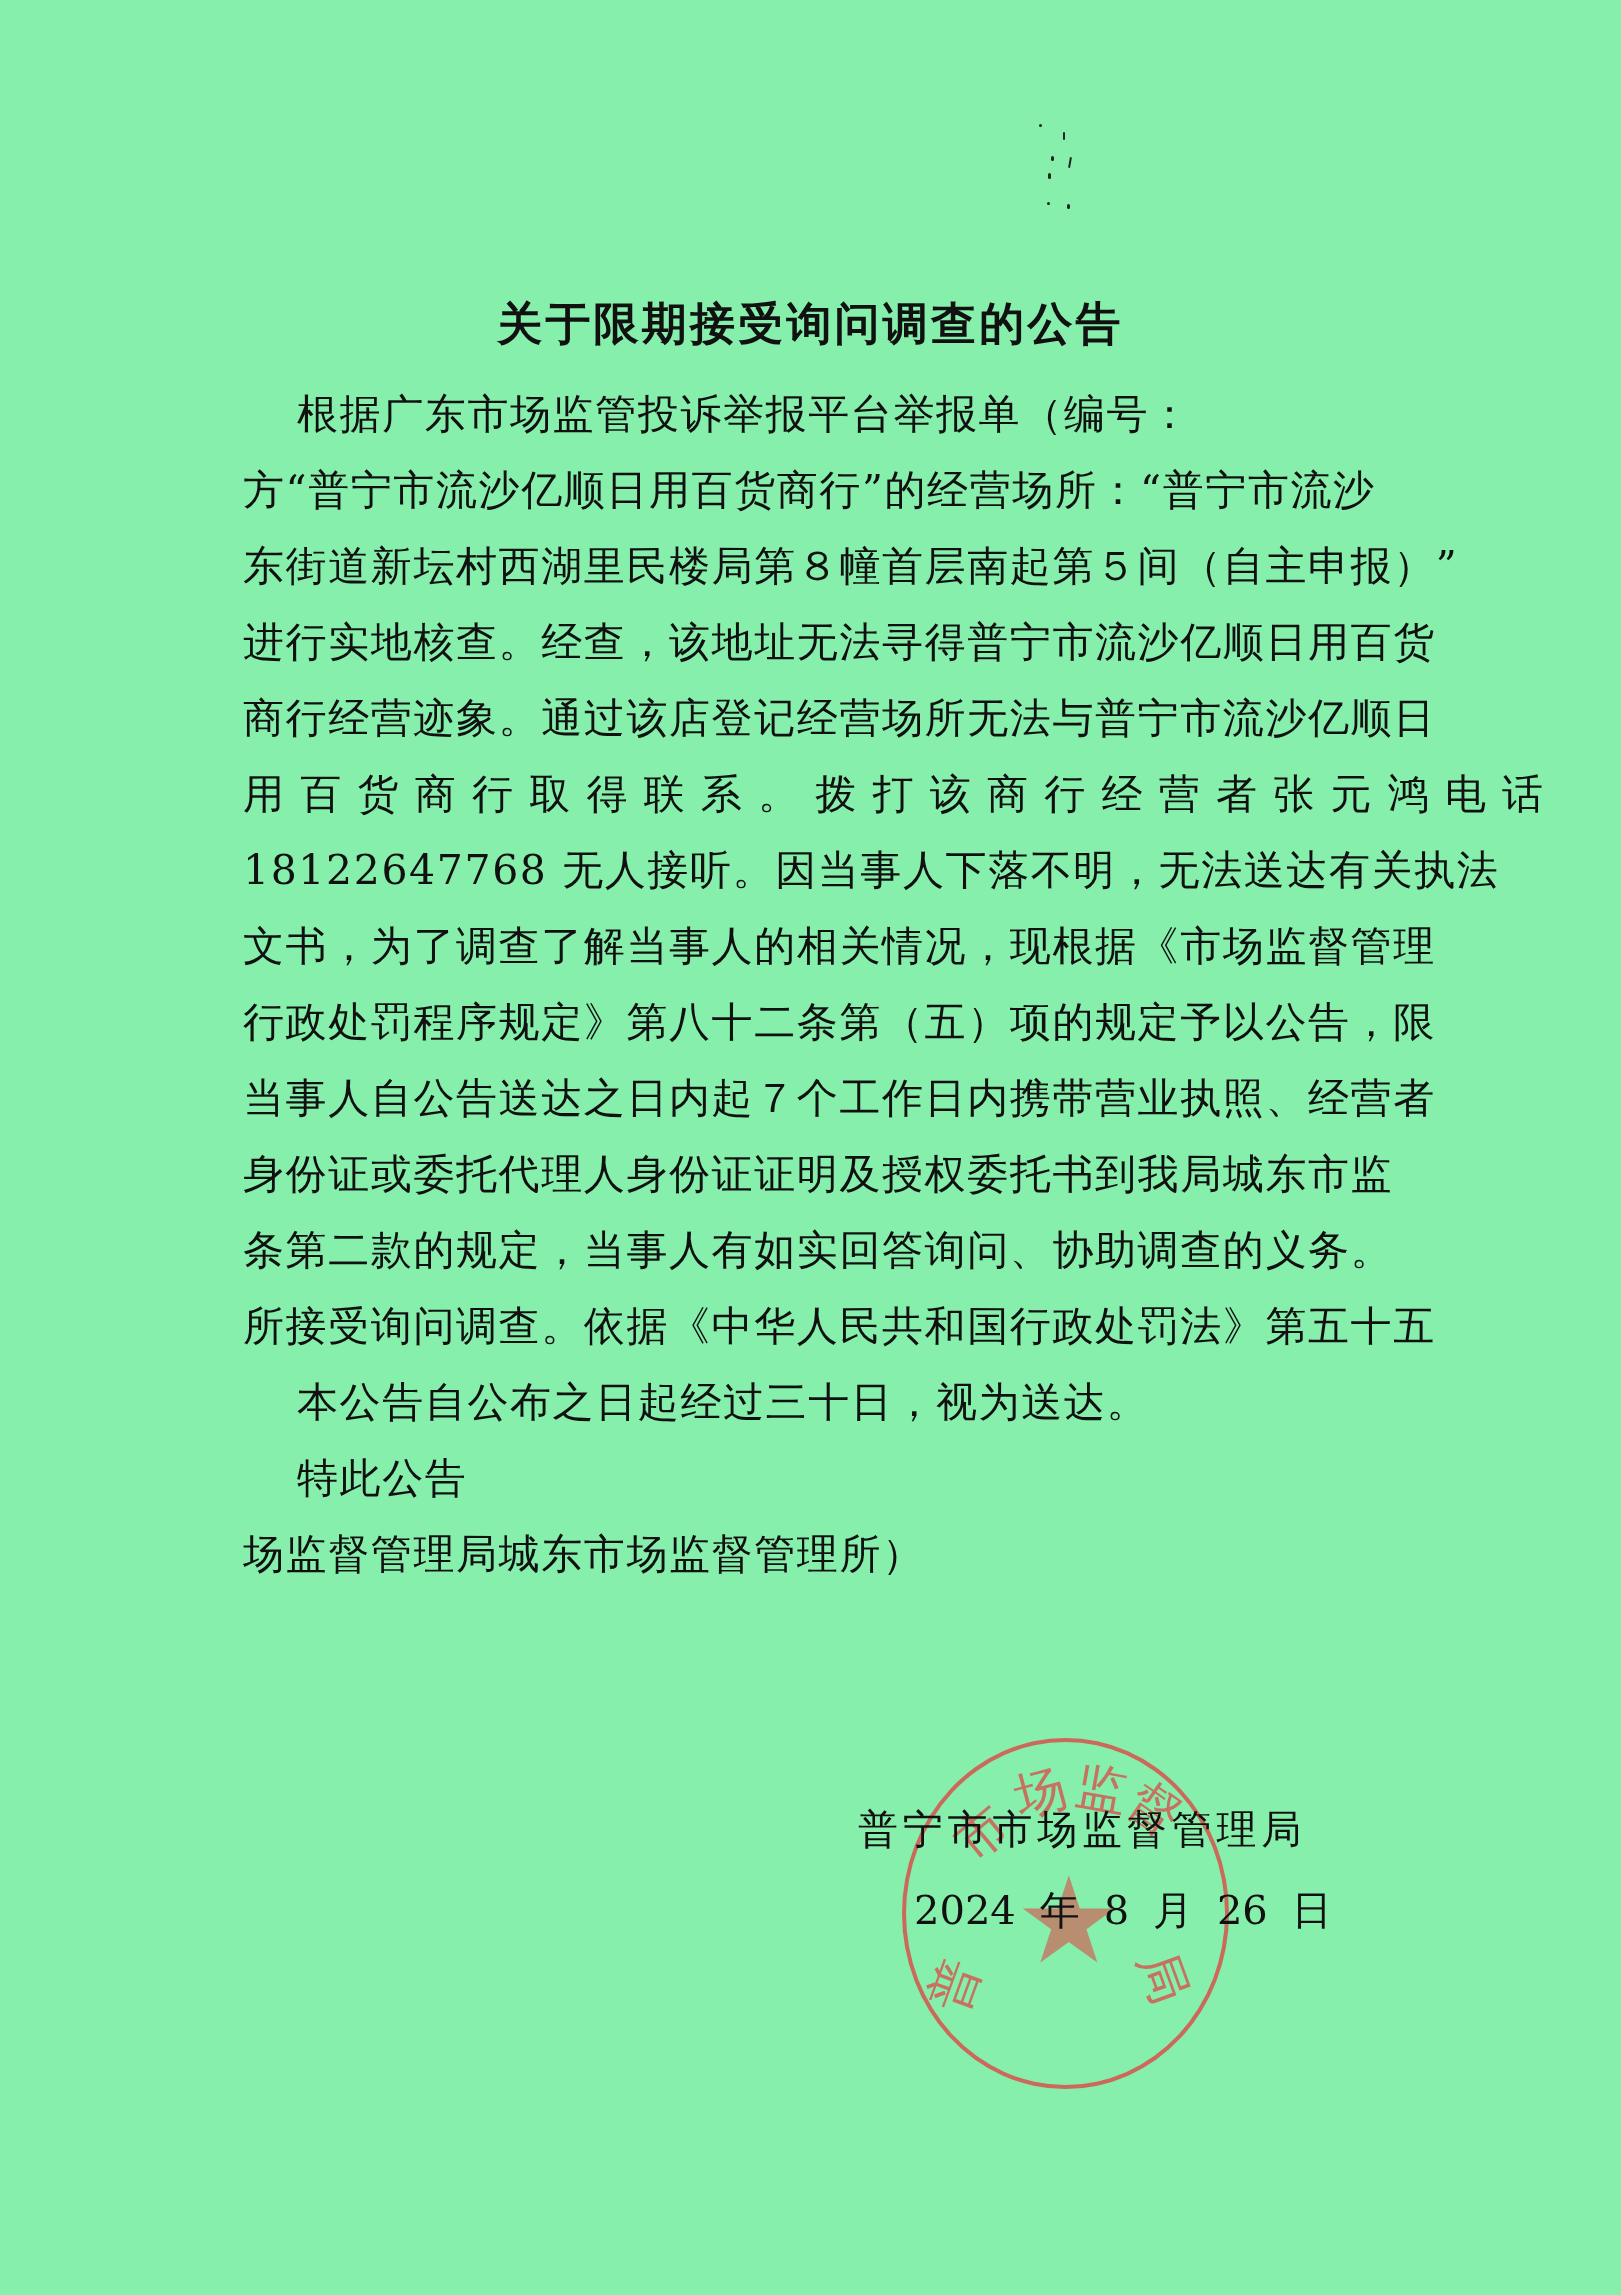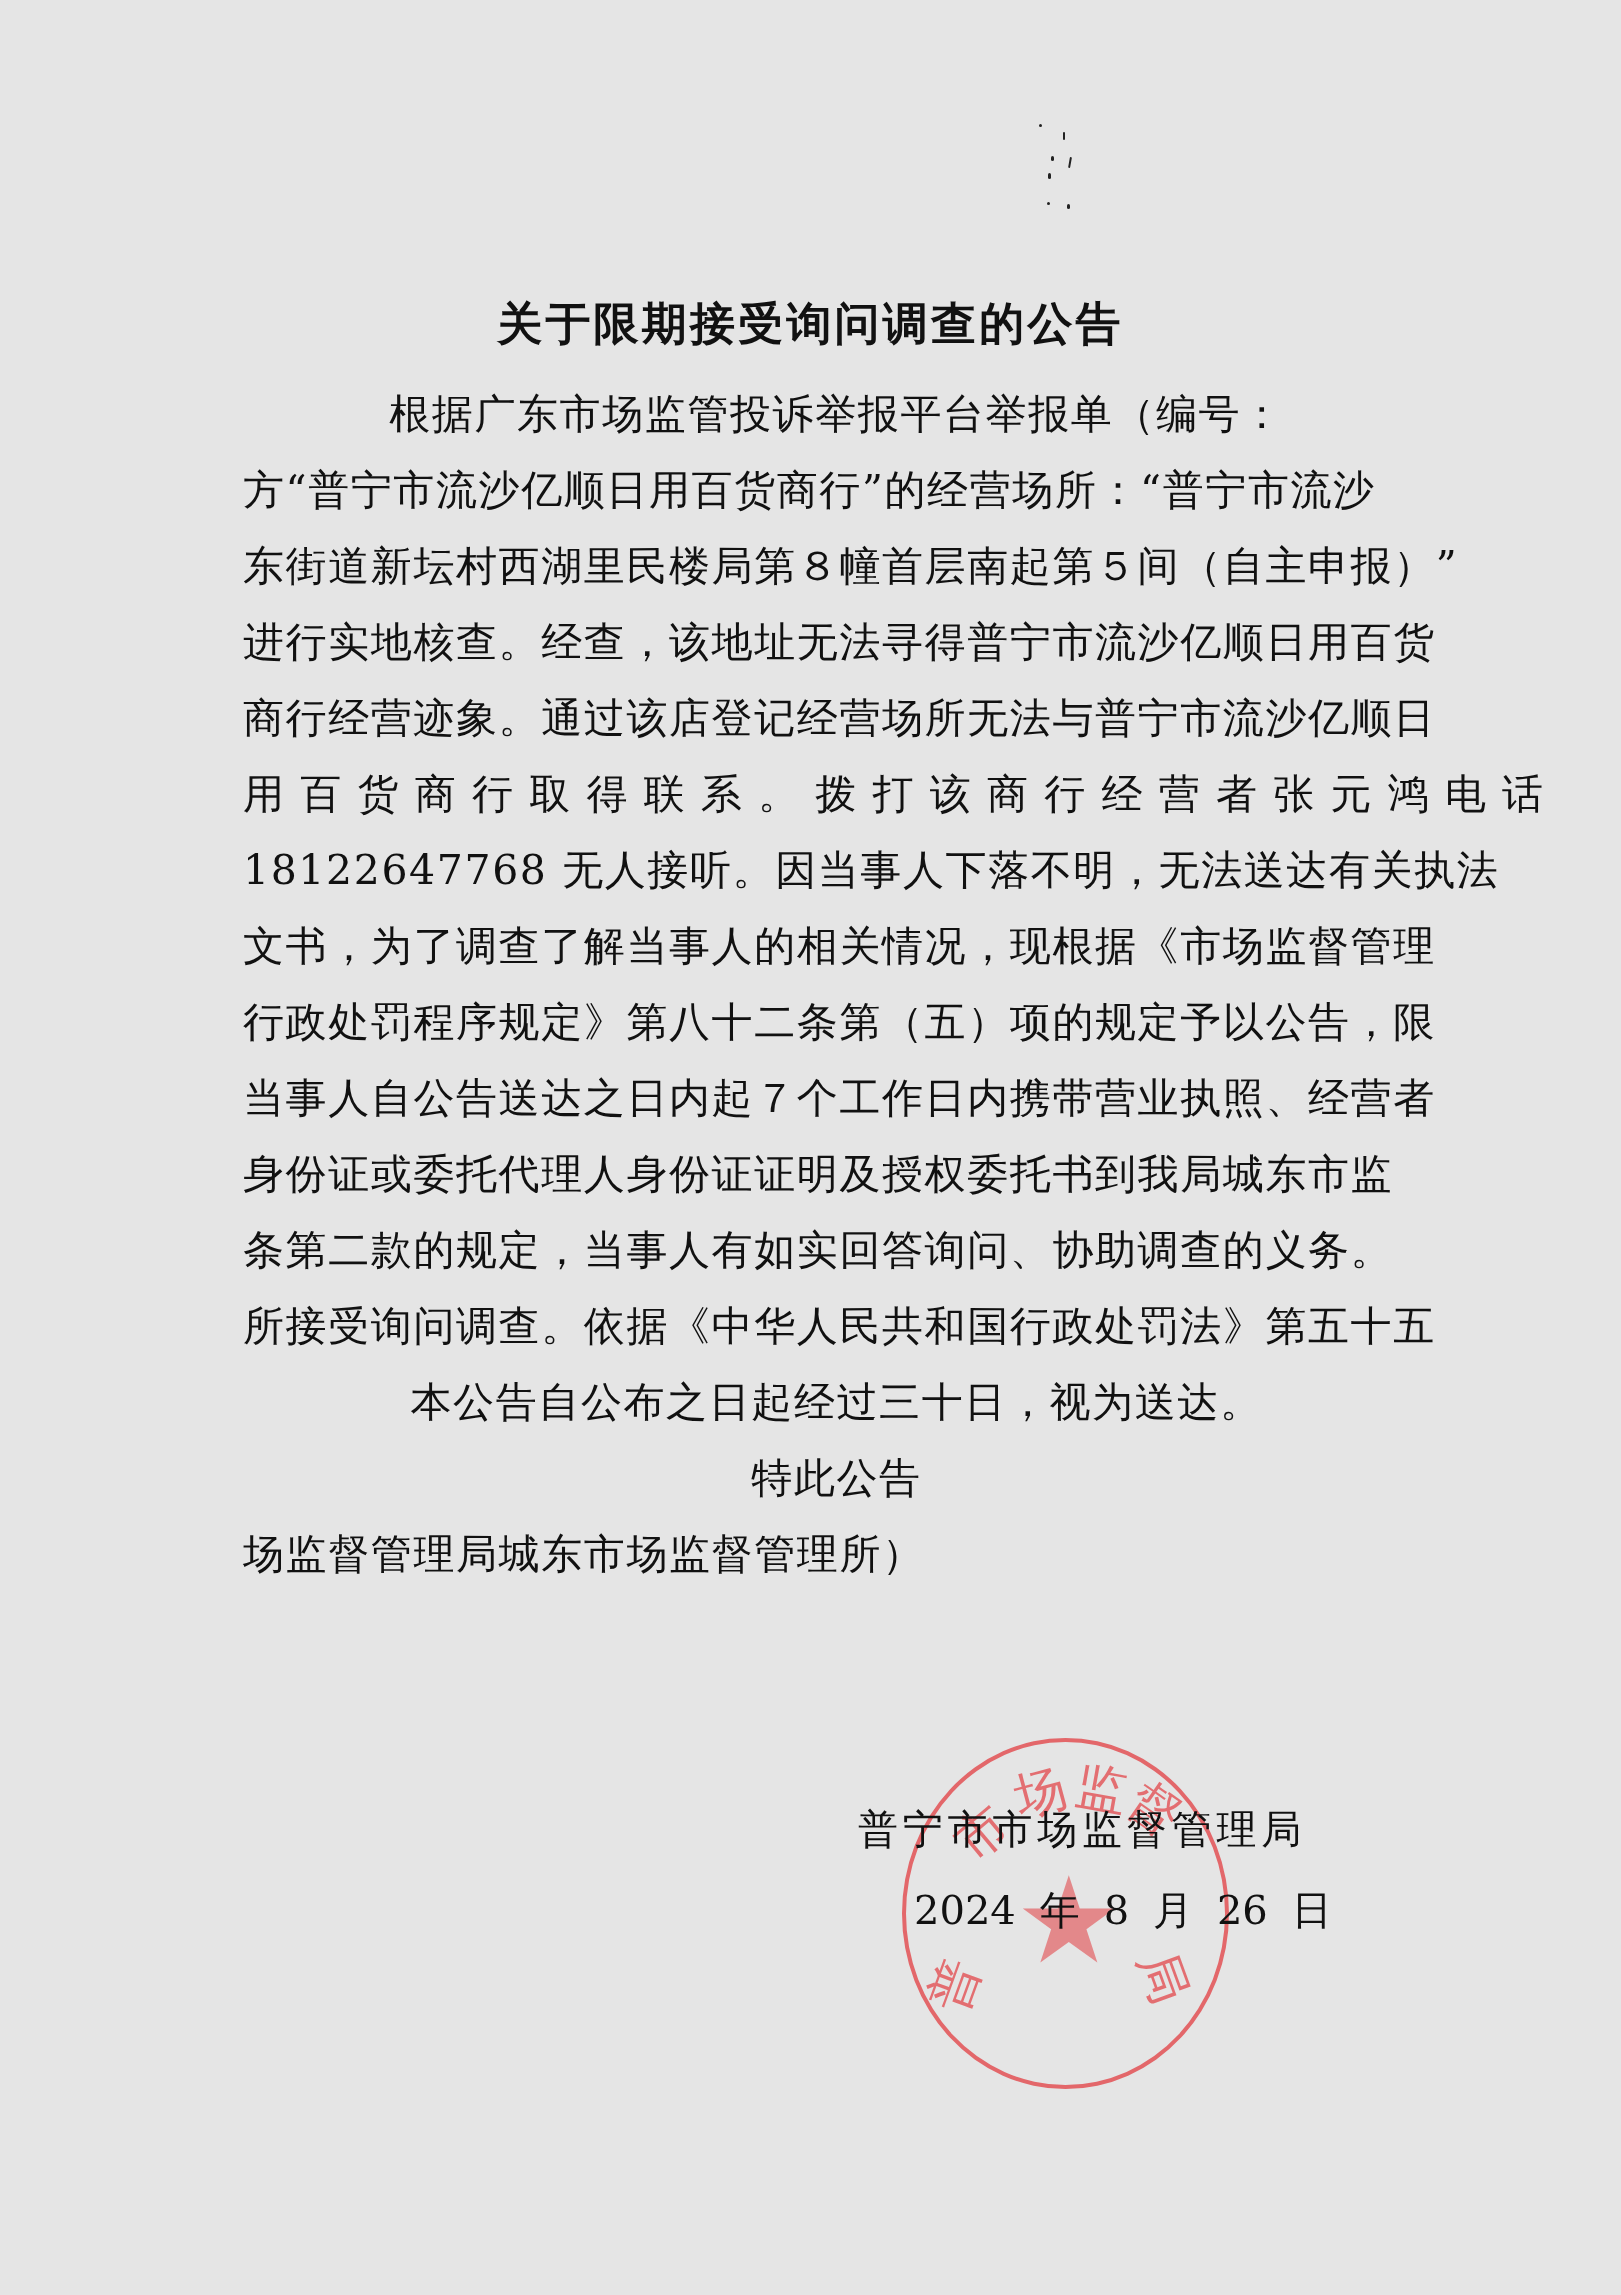--- a/index.html
+++ b/index.html
@@ -1,28 +1,28 @@
 <!DOCTYPE html>
 <html style="font-size:12.8px"><head>
 <meta charset="utf-8">
 <style>
   html, body { margin: 0; padding: 0; background: #ffffff; }
   body { width: 1621px; height: 2295px; position: relative; overflow: hidden;
          font-family: "DejaVu Serif", "Liberation Serif", serif; color: #111; }
-  .page { position: absolute; left: 0; top: 0; width: 1621px; height: 2295px; background: #e5e5e5; }
+  .page { position: absolute; left: 0; top: 0; width: 1621px; height: 2295px; background: #86efac; }
   .scan-marks { position: absolute; left: 1037px; top: 116px; width: 48px; height: 88px; }
   .scan-marks i { position: absolute; background: #222; border-radius: 1.6px; display: block; }
   .title { position: absolute; left: 0; top: 294px; width: 1621px; text-align: center;
            font-family: "DejaVu Sans", "Liberation Sans", sans-serif; font-weight: bold;
            font-size: 45px; letter-spacing: 3.2px; color: #111; }
   .body { position: absolute; left: 243px; top: 386px; width: 1133px; }
   .line { height: 76px; line-height: 57px; font-size: 41px; white-space: nowrap;
           display: flex; justify-content: space-between; }
   .line.left { justify-content: flex-start; }
-  .line.indent { padding-left: 54px; justify-content: center; }
+  .line.indent { padding-left: 54px; }
   .line span.txt { letter-spacing: 1.6px; }
   .signature { position: absolute; left: 858px; top: 1802px; font-size: 40px; letter-spacing: 4.8px; }
   .date { position: absolute; left: 914px; top: 1883px; font-size: 40px; word-spacing: 11.2px; }
   .stamp { position: absolute; left: 902px; top: 1738px; width: 327px; height: 351px; border-radius: 50%;
            border: 4.8px solid rgba(226, 60, 64, 0.75); box-sizing: border-box; }
   .stamp-star { position: absolute; left: 1015px; top: 1851px; font-size: 120px; color: rgba(226,60,64,0.55);
                 font-family: "DejaVu Sans", sans-serif; }
   .stamp-text { position: absolute; color: rgba(226,60,64,0.7); font-size: 51px; font-family: "DejaVu Sans", sans-serif; }
 </style>
 </head>

